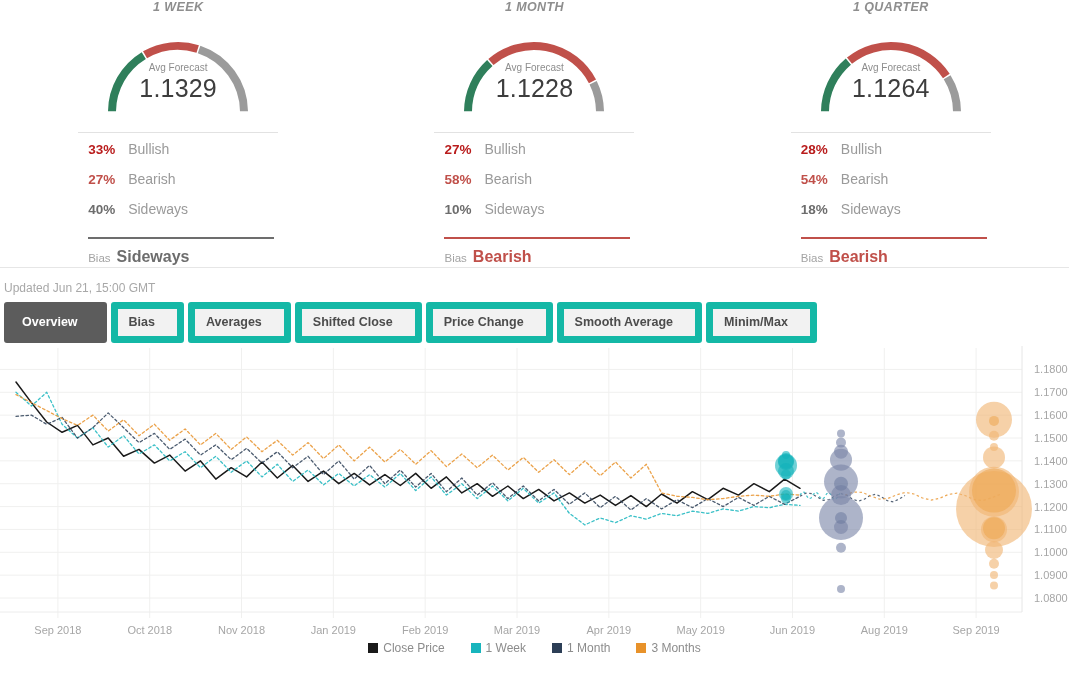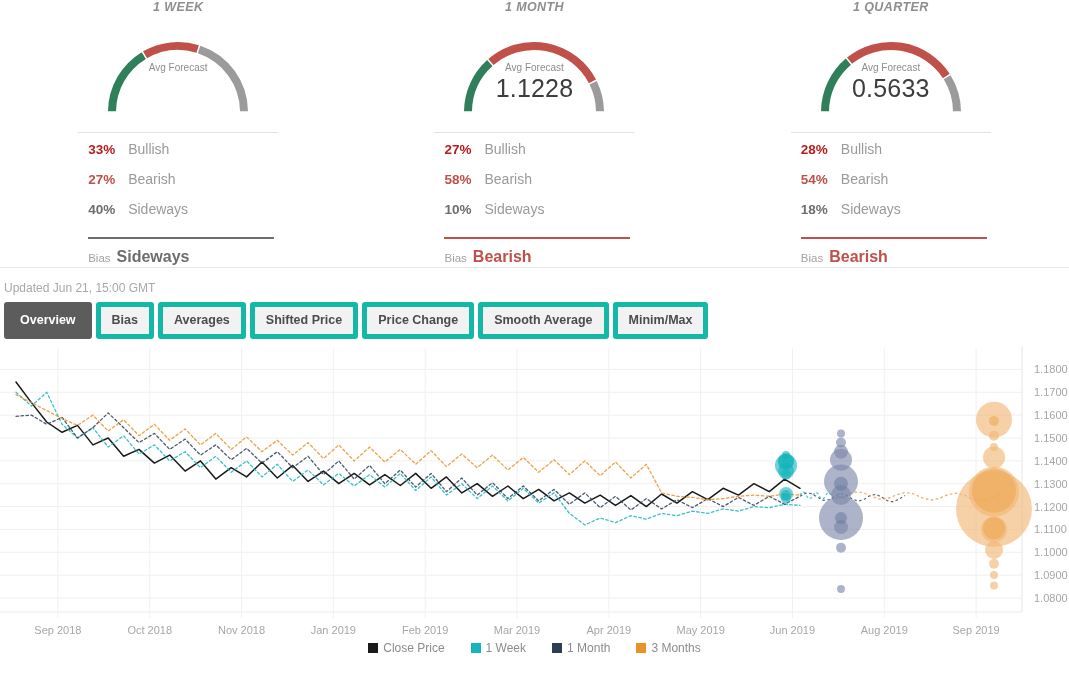--- a/index.html
+++ b/index.html
@@ -120,23 +120,23 @@
     gap: 4px;
     padding: 0 0 0 4px;
     height: 36px;
     align-items: flex-start;
   }
   .tab {
     font-size: 12.5px;
     font-weight: 700;
     color: #4c4c4c;
     background: #f2f2f2;
-    border: 5px solid #14b8a6;
+    border: 7px solid #14b8a6;
     border-radius: 3px;
-    padding: 6px 11px 7px 11px;
+    padding: 6px 22px 7px 11px;
     line-height: 14px;
     cursor: pointer;
     white-space: nowrap;
   }
   .tab.active {
     background: #5c5c5c;
     color: #ffffff;
     border-color: #5c5c5c;
   }
 
@@ -175,20 +175,21 @@
       <div class="gauge-wrap">
         <svg width="178" height="96" viewBox="0 0 178 96">
           <g>
               <path d="M 23.00 91.27 A 66 66 0 0 1 54.78 35.56" stroke="#2f7f5b" stroke-width="8" fill="none" stroke-linecap="butt"></path>
               <path d="M 56.03 34.82 A 66 66 0 0 1 108.70 29.01" stroke="#c0504a" stroke-width="8" fill="none" stroke-linecap="butt"></path>
               <path d="M 110.08 29.46 A 66 66 0 0 1 155.00 91.27" stroke="#9b9b9b" stroke-width="8" fill="none" stroke-linecap="butt"></path>
             </g>
         </svg>
         <div class="gauge-center">
           <div class="gauge-label">Avg Forecast</div>
+          <div class="gauge-value">1.1329</div>
         </div>
       </div>
       <div class="card-divider"></div>
       <div class="stats">
         <div class="stat-row">
           <span class="stat-pct pct-bullish">33%</span>
           <span class="stat-name">Bullish</span>
         </div>
         <div class="stat-row">
           <span class="stat-pct pct-bearish">27%</span>
@@ -248,21 +249,21 @@
       <div class="gauge-wrap">
         <svg width="178" height="96" viewBox="0 0 178 96">
           <g>
               <path d="M 23.00 91.27 A 66 66 0 0 1 46.37 41.61" stroke="#2f7f5b" stroke-width="8" fill="none" stroke-linecap="butt"></path>
               <path d="M 47.49 40.69 A 66 66 0 0 1 144.33 56.02" stroke="#c0504a" stroke-width="8" fill="none" stroke-linecap="butt"></path>
               <path d="M 145.11 57.25 A 66 66 0 0 1 155.00 91.27" stroke="#9b9b9b" stroke-width="8" fill="none" stroke-linecap="butt"></path>
             </g>
         </svg>
         <div class="gauge-center">
           <div class="gauge-label">Avg Forecast</div>
-          <div class="gauge-value">0.5633</div>
+          <div class="gauge-value">1.1264</div>
         </div>
       </div>
       <div class="card-divider"></div>
       <div class="stats">
         <div class="stat-row">
           <span class="stat-pct pct-bullish">28%</span>
           <span class="stat-name">Bullish</span>
         </div>
         <div class="stat-row">
           <span class="stat-pct pct-bearish">54%</span>
@@ -280,21 +281,21 @@
       </div>
     </div>
   </div>
 
   <div class="updated">Updated Jun 21, 15:00 GMT</div>
 
   <div class="tabs" id="tabs-container">
       <div class="tab active">Overview</div>
       <div class="tab">Bias</div>
       <div class="tab">Averages</div>
-      <div class="tab">Shifted Price</div>
+      <div class="tab">Shifted Close</div>
       <div class="tab">Price Change</div>
       <div class="tab">Smooth Average</div>
       <div class="tab">Minim/Max</div>
     </div>
 
   <div class="chart-area">
     <svg id="chart-svg" width="1069" height="292" viewBox="0 0 1069 292">
         <line x1="0" y1="23.428571428571694" x2="1022" y2="23.428571428571694" stroke="#f0f0ef" stroke-width="1"></line>
         <text x="1034" y="27.428571428571694" class="axis-label">1.1800</text>
         <line x1="0" y1="46.285714285714576" x2="1022" y2="46.285714285714576" stroke="#f0f0ef" stroke-width="1"></line>

